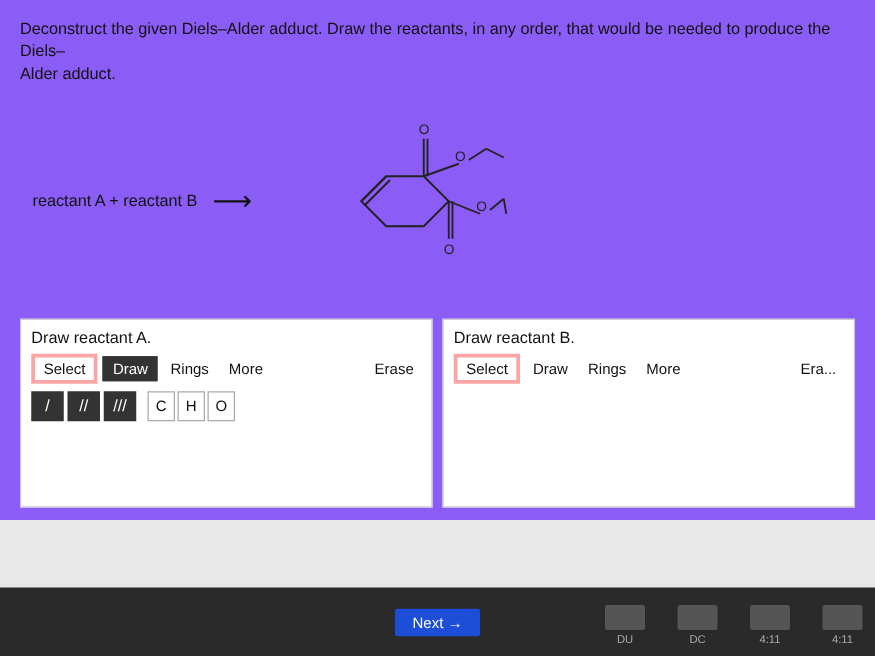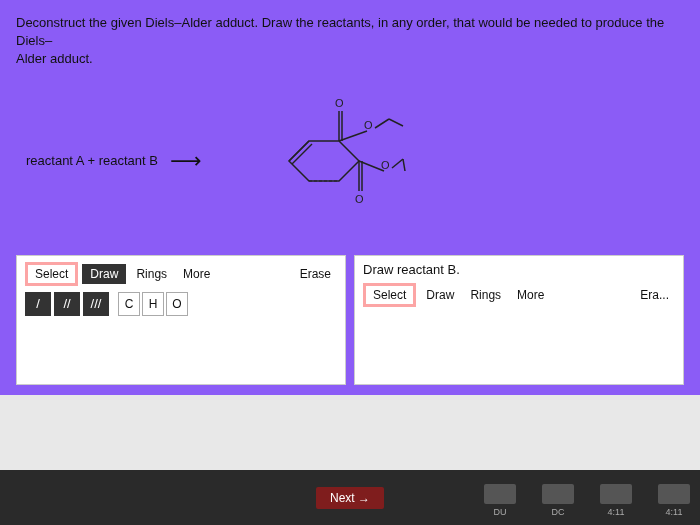--- a/index.html
+++ b/index.html
@@ -169,21 +169,21 @@
       width: 700px;
       height: 55px;
       background: #2a2a2a;
       display: flex;
       align-items: center;
       justify-content: center;
       gap: 20px;
     }
 
     .bottom-btn {
-      background: #7f1d1d;
+      background: #1d4ed8;
       color: #fff;
       border: none;
       padding: 4px 14px;
       font-size: 12px;
       cursor: pointer;
       border-radius: 2px;
     }
 
     .bottom-icon-group {
       display: flex;
@@ -249,20 +249,21 @@
       <line x1="183" y1="87" x2="194" y2="78" stroke="#222" stroke-width="1.5"></line>
       <line x1="194" y1="78" x2="196" y2="90" stroke="#222" stroke-width="1.5"></line>
 
       <line x1="100" y1="100" x2="130" y2="100" stroke="#222" stroke-width="1" stroke-dasharray="3,2"></line>
     </svg>
   </div>
 
   <div class="panels-row">
 
     <div class="panel">
+      <div class="panel-title">Draw reactant A.</div>
 
       <div class="panel-toolbar">
         <button class="btn-select">Select</button>
         <button class="btn-draw">Draw</button>
         <button class="btn-text">Rings</button>
         <button class="btn-text">More</button>
         <button class="btn-erase">Erase</button>
       </div>
 
       <div class="bond-row">

